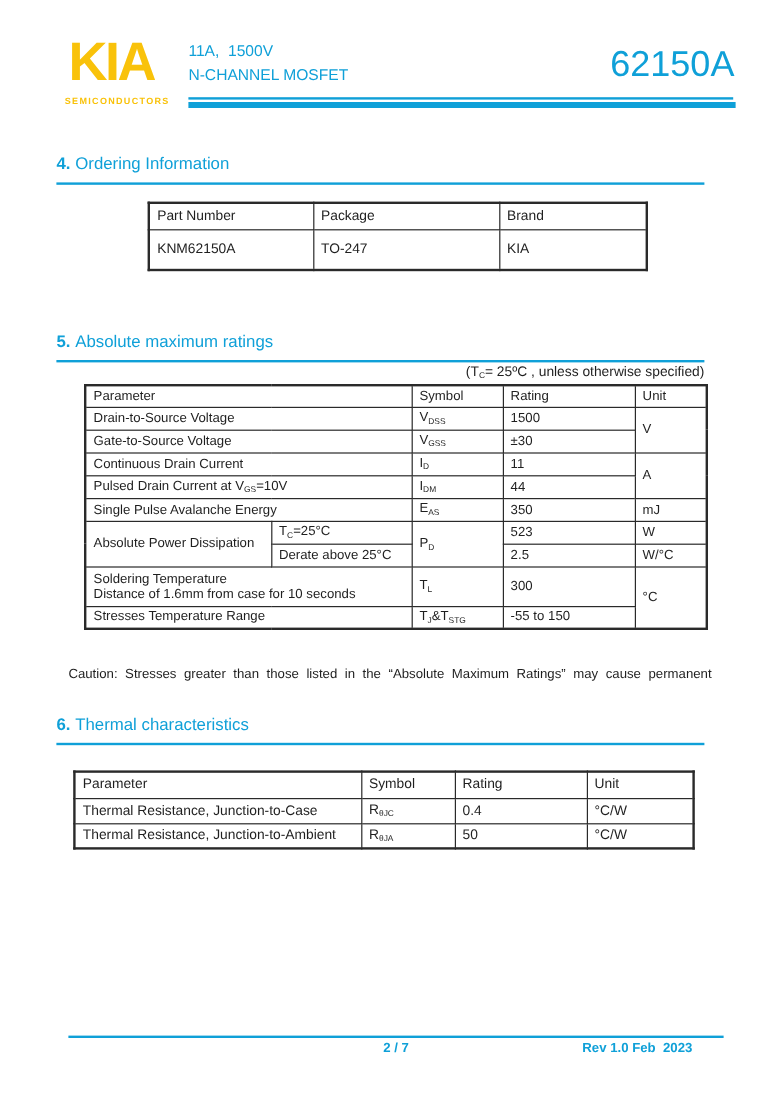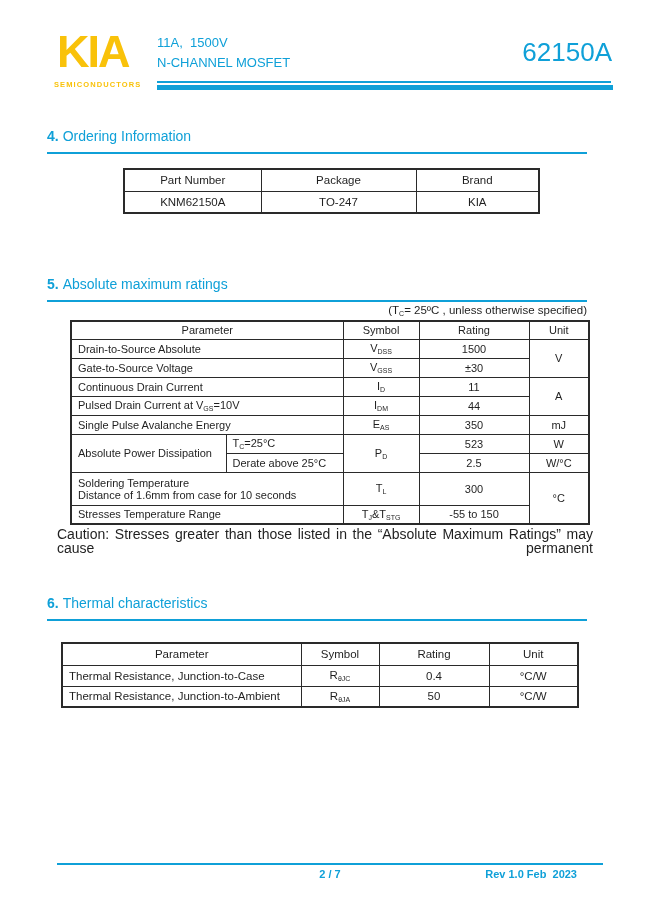--- a/index.html
+++ b/index.html
@@ -31,21 +31,21 @@
     font-size: 7.5px; font-weight: bold; letter-spacing: 1.1px;
     color: var(--brand_yellow);
   }
   .spec {
     position: absolute; left: 157px; top: 33px;
     font-size: 13px; line-height: 20px; font-weight: normal;
     color: var(--accent_cyan);
   }
   .partno {
     position: absolute; right: 37px; top: 37px;
-    font-size: 26px; color: var(--accent_cyan);
+    font-size: 30px; color: var(--accent_cyan);
   }
   .thin-rule {
     position: absolute; left: 157px; top: 81px;
     width: 454px; height: 1.5px; background: var(--accent_cyan);
   }
   .thick-rule {
     position: absolute; left: 157px; top: 85px;
     width: 456px; height: 5px; background: var(--accent_cyan);
   }
   
@@ -60,35 +60,35 @@
   #sec5-title { top: 276px; }
   #sec6-title { top: 595px; }
   
   table.tbl {
     border-collapse: collapse; table-layout: fixed;
     border: 2px solid #2a2a2a;
     font-size: 11px; color: var(--ink);
   }
   table.tbl td {
     border: 1px solid #2a2a2a;
-    text-align: center; vertical-align: middle;
+    vertical-align: middle;
     padding: 0 6px; overflow: hidden;
   }
   table.tbl td.left { text-align: left; }
   sub { font-size: 7px; vertical-align: -2px; letter-spacing: 0; }
   #ordering-table { position: absolute; left: 123px; top: 168px; width: 415px; font-size: 11.5px; }
   #abs-table      { position: absolute; left: 70px;  top: 320px; width: 518px; }
   #thermal-table  { position: absolute; left: 61px;  top: 642px; width: 516px; font-size: 11.5px; }
   .note {
     position: absolute; left: 62px; top: 304px; width: 525px;
     text-align: right; font-size: 11.5px; color: var(--ink);
   }
   .caution {
-    position: absolute; left: 57px; top: 527px; width: 536px;
-    font-size: 14px; line-height: 14px;
+    position: absolute; left: 57px; top: 555px; width: 536px;
+    font-size: 11px; line-height: 14px;
   }
   .caution .l1 { text-align: justify; text-align-last: justify; }
   
   .footer-rule {
     position: absolute; left: 57px; top: 863px;
     width: 546px; height: 1.5px; background: var(--accent_cyan);
   }
   .footer-text {
     position: absolute; left: 57px; top: 868px; width: 546px; height: 16px;
     font-size: 11px; font-weight: bold; color: var(--accent_cyan);
@@ -120,21 +120,21 @@
         <col style="width:137px">
         <col style="width:155px">
         <col style="width:123px">
       </colgroup>
     <tbody>
       <tr style="height:22px">
         <td>Part Number</td>
         <td>Package</td>
         <td>Brand</td>
       </tr>
-      <tr style="height:22px">
+      <tr style="height:34px">
         <td>KNM62150A</td>
         <td>TO-247</td>
         <td>KIA</td>
       </tr>
     </tbody>
   </table>
 
   <div class="sec-title" id="sec5-title">
     <span class="num">5.</span><span>Absolute maximum ratings</span>
   </div>
@@ -150,21 +150,21 @@
         <col style="width:60px">
       </colgroup>
     <tbody>
       <tr style="height:18px">
         <td colspan="2">Parameter</td>
         <td>Symbol</td>
         <td>Rating</td>
         <td>Unit</td>
       </tr>
       <tr style="height:19px">
-        <td colspan="2" class="left">Drain-to-Source Absolute</td>
+        <td colspan="2" class="left">Drain-to-Source Voltage</td>
         <td><span>V</span><sub>DSS</sub></td>
         <td>1500</td>
         <td rowspan="2">V</td>
       </tr>
       <tr style="height:19px">
         <td colspan="2" class="left">Gate-to-Source Voltage</td>
         <td><span>V</span><sub>GSS</sub></td>
         <td>±30</td>
       </tr>
       <tr style="height:19px">

